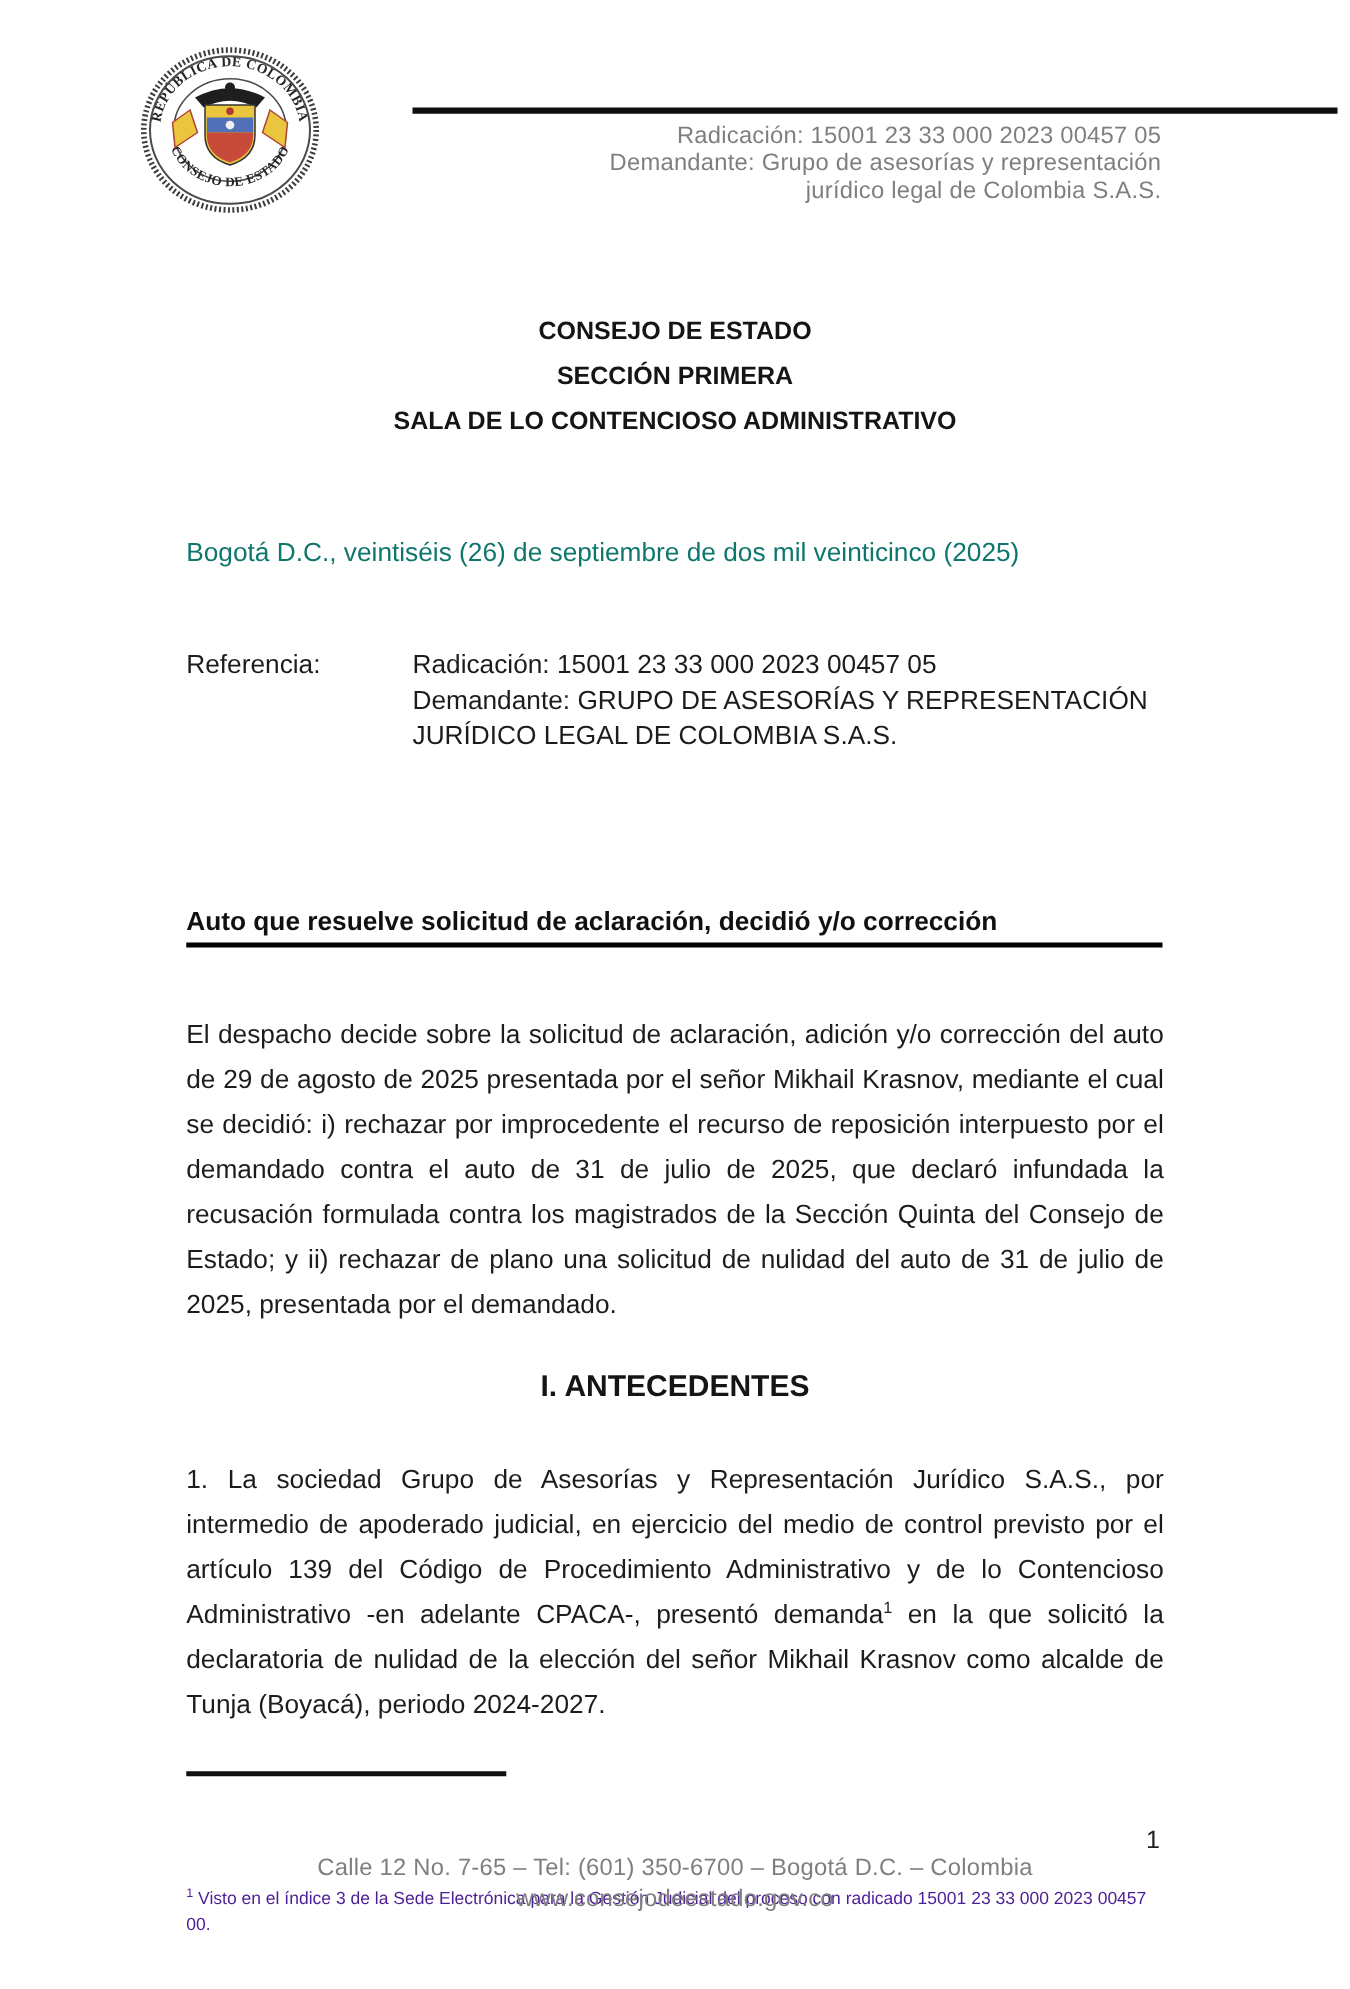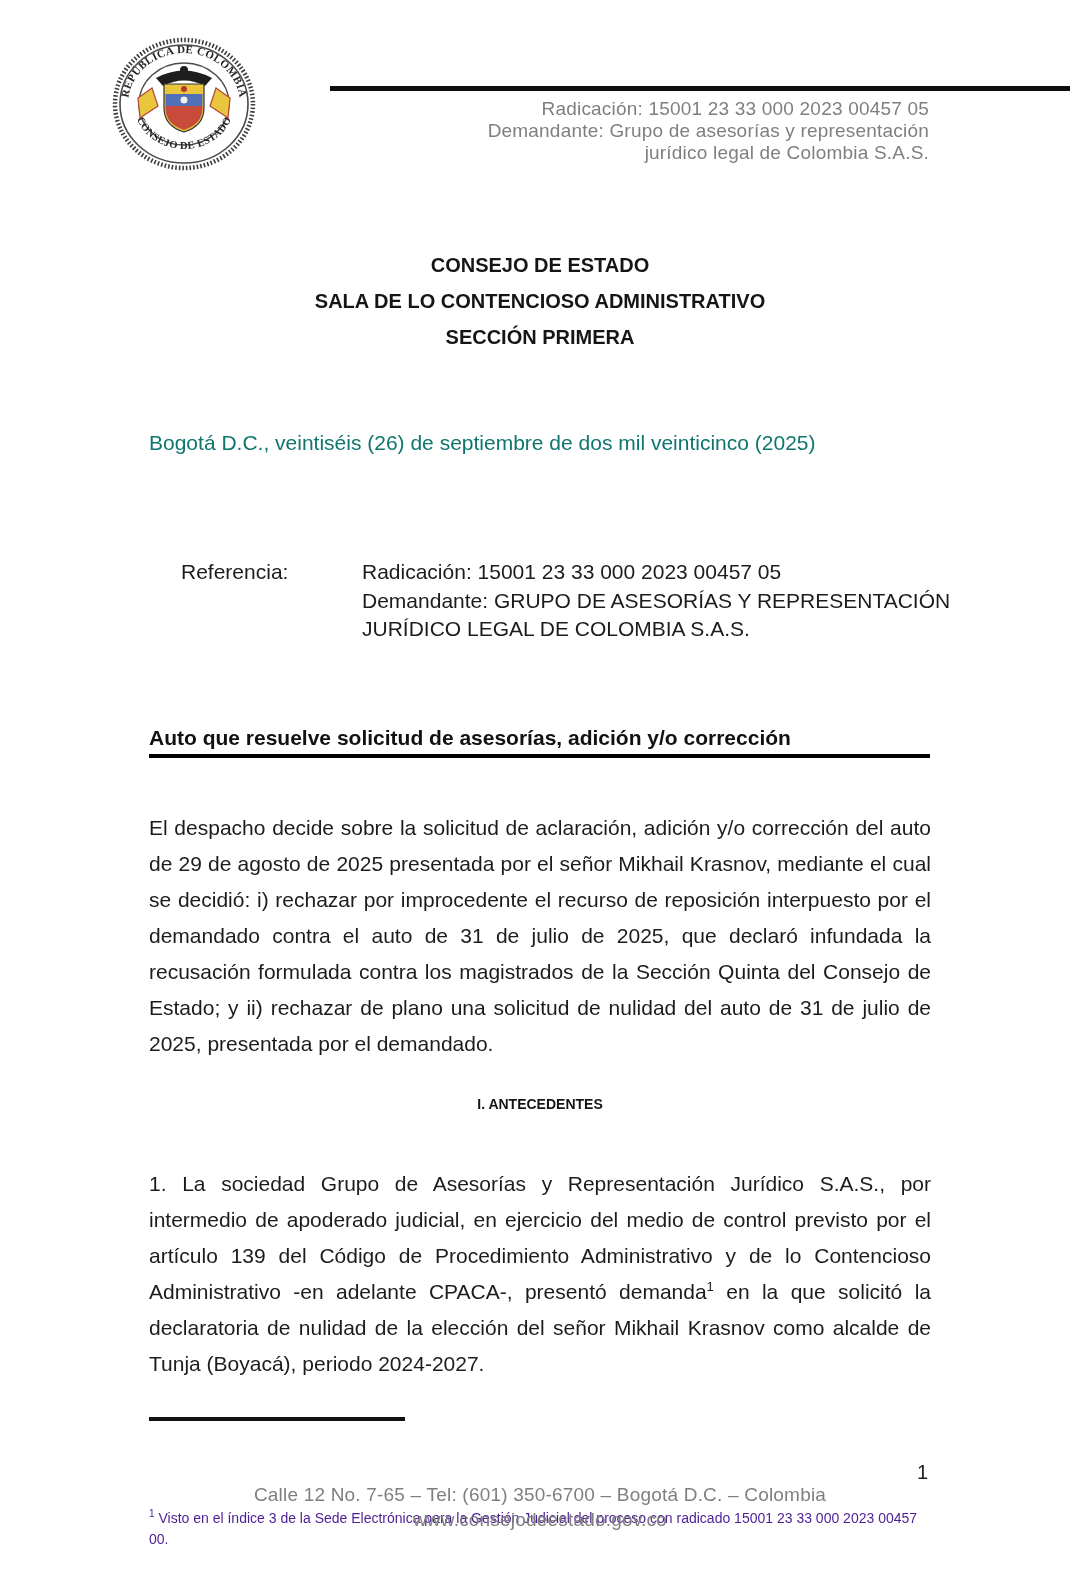--- a/index.html
+++ b/index.html
@@ -26,21 +26,21 @@
   
   .title-block {
     position:absolute; top:247px; left:149px; width:782px;
     text-align:center; font-weight:bold; font-size:20px; line-height:36px;
     color:#151515;
   }
 
   
   .date-line { position:absolute; top:431px; left:149px; font-size:21px; color:#0f766e; }
 
-  .ref-block { position:absolute; top:558px; left:149px; width:782px; font-size:21px; line-height:28.5px;margin-left:32px; }
+  .ref-block { position:absolute; top:518px; left:149px; width:782px; font-size:21px; line-height:28.5px; }
   .ref-label { position:absolute; left:0; top:0; }
   .ref-values { margin-left:181px; }
 
   .doc-heading {
     position:absolute; top:726px; left:149px; width:781px;
     font-size:21px; font-weight:bold; line-height:24px;
     padding-bottom:4px; border-bottom:4px solid #000;
     color:#111;
   }
 
@@ -48,21 +48,21 @@
     position:absolute; left:149px; width:782px;
     font-size:21px; line-height:36px; text-align:justify;
     color:#1c1c1c;
   }
   .para-1 { top:810px; }
   .para-2 { top:1166px; }
   .body-para sup { font-size:13px; line-height:0; vertical-align:super; }
 
   .sec-heading {
     position:absolute; top:1096px; left:149px; width:782px;
-    text-align:center; font-weight:bold; font-size:14px; color:#151515;
+    text-align:center; font-weight:bold; font-size:24px; color:#151515;
   }
 
   
   .fn-rule { position:absolute; top:1417px; left:149px; width:256px; height:4px; background:#111; }
   .footnote {
     position:absolute; top:1508px; left:149px; width:780px;
     font-size:14px; line-height:21px; color:#4c1d95;
   }
   .footnote sup { font-size:10px; line-height:0; vertical-align:super; }
 
@@ -109,36 +109,36 @@
   <div class="header-rule"></div>
 
   <div class="header-meta">
     <div>Radicación: 15001 23 33 000 2023 00457 05</div>
     <div>Demandante: Grupo de asesorías y representación</div>
     <div>jurídico legal de Colombia S.A.S.</div>
   </div>
 
   <div class="title-block">
     <div>CONSEJO DE ESTADO</div>
+    <div>SECCIÓN PRIMERA</div>
     <div>SALA DE LO CONTENCIOSO ADMINISTRATIVO</div>
-    <div>SECCIÓN PRIMERA</div>
   </div>
 
   <div class="date-line">Bogotá D.C., veintiséis (26) de septiembre de dos mil veinticinco (2025)</div>
 
   <div class="ref-block">
     <div class="ref-label">Referencia:</div>
     <div class="ref-values">
       <div>Radicación: 15001 23 33 000 2023 00457 05</div>
       <div>Demandante: GRUPO DE ASESORÍAS Y REPRESENTACIÓN</div>
       <div>JURÍDICO LEGAL DE COLOMBIA S.A.S.</div>
     </div>
   </div>
 
-  <div class="doc-heading">Auto que resuelve solicitud de asesorías, adición y/o corrección</div>
+  <div class="doc-heading">Auto que resuelve solicitud de aclaración, decidió y/o corrección</div>
 
   <div class="body-para para-1">El despacho decide sobre la solicitud de aclaración, adición y/o corrección del auto de 29 de agosto de 2025 presentada por el señor Mikhail Krasnov, mediante el cual se decidió: i) rechazar por improcedente el recurso de reposición interpuesto por el demandado contra el auto de 31 de julio de 2025, que declaró infundada la recusación formulada contra los magistrados de la Sección Quinta del Consejo de Estado; y ii) rechazar de plano una solicitud de nulidad del auto de 31 de julio de 2025, presentada por el demandado.</div>
 
   <div class="sec-heading">I. ANTECEDENTES</div>
 
   <div class="body-para para-2"><span>1. La sociedad Grupo de Asesorías y Representación Jurídico S.A.S., por intermedio de apoderado judicial, en ejercicio del medio de control previsto por el artículo 139 del Código de Procedimiento Administrativo y de lo Contencioso Administrativo -en adelante CPACA-, presentó demanda</span><sup>1</sup><span> en la que solicitó la declaratoria de nulidad de la elección del señor Mikhail Krasnov como alcalde de Tunja (Boyacá), periodo 2024-2027.</span></div>
 
   <div class="fn-rule"></div>
   <div class="footnote"><sup>1</sup><span> Visto en el índice 3 de la Sede Electrónica para la Gestión Judicial del proceso con radicado 15001 23 33 000 2023 00457 00.</span></div>
 

